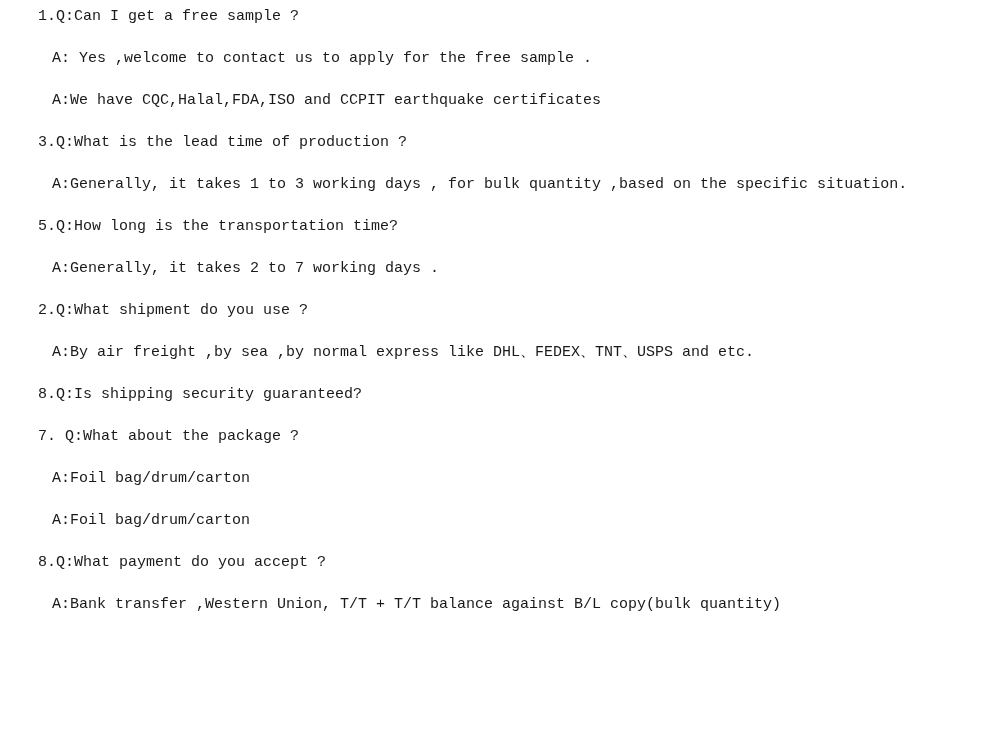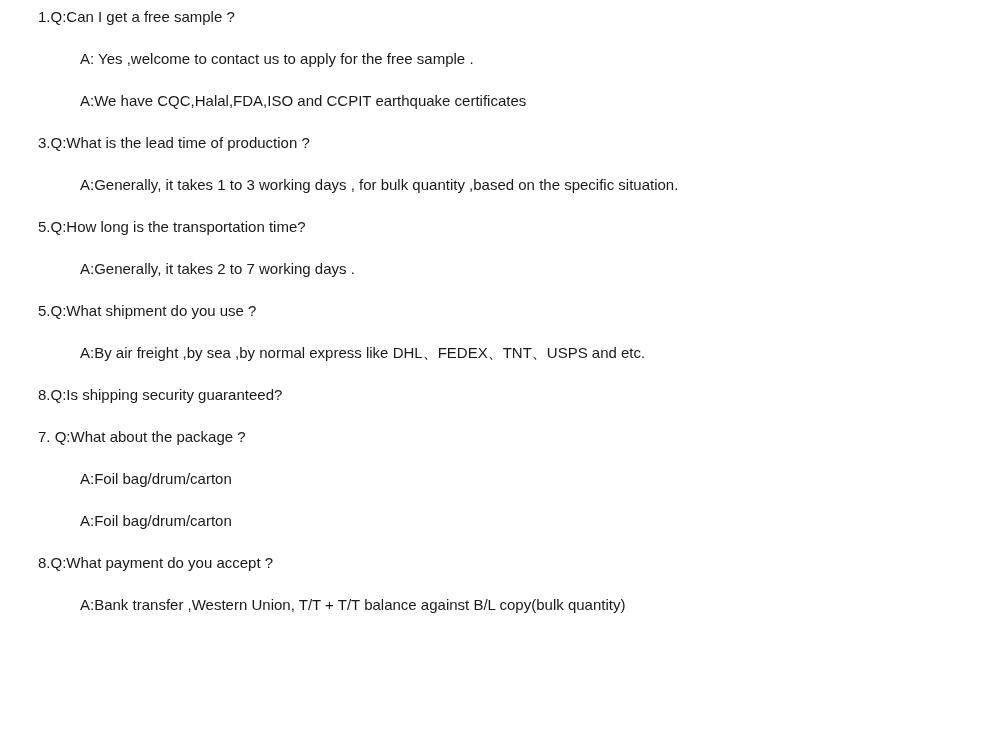--- a/index.html
+++ b/index.html
@@ -6,38 +6,38 @@
     margin: 0;
     padding: 0;
     background: #ffffff;
   }
   .page {
     position: relative;
     width: 1000px;
     height: 656px;
     background: #ffffff;
     overflow: hidden;
-    font-family: Liberation Sans, sans-serif;
+    font-family: Liberation Mono, monospace;
   }
   .faq-list {
     position: absolute;
     top: -4px;
     left: 0;
     right: 0;
   }
   .faq-item { }
   .line {
     height: 42px;
     line-height: 42px;
     font-size: 15px;
     color: #1a1a1a;
     white-space: pre;
   }
   .q-line { padding-left: 38px; }
-  .a-line { padding-left: 80px; }
+  .a-line { padding-left: 52px; }
   
   .cropped-line-artifact {
     position: absolute;
     left: 38px;
     top: 745px;
     width: 930px;
     height: 3px;
     background: repeating-linear-gradient(
       90deg,
       rgba(0,0,0,0.10) 0px, rgba(0,0,0,0.10) 6px,
@@ -63,21 +63,21 @@
     <div class="line q-line">3.Q:What is the lead time of production ?</div>
     <div class="line a-line">A:Generally, it takes 1 to 3 working days , for bulk quantity ,based on the specific situation.</div>
   </div>
 
   <div class="faq-item">
     <div class="line q-line">5.Q:How long is the transportation time?</div>
     <div class="line a-line">A:Generally, it takes 2 to 7 working days .</div>
   </div>
 
   <div class="faq-item">
-    <div class="line q-line">5.Q:What shipment do you use ?</div>
+    <div class="line q-line">2.Q:What shipment do you use ?</div>
     <div class="line a-line">A:By air freight ,by sea ,by normal express like DHL、FEDEX、TNT、USPS and etc.</div>
   </div>
 
   <div class="faq-item">
     <div class="line q-line">8.Q:Is shipping security guaranteed?</div>
   </div>
 
   <div class="faq-item">
     <div class="line q-line">7. Q:What about the package ?</div>
     <div class="line a-line">A:Foil bag/drum/carton</div>

